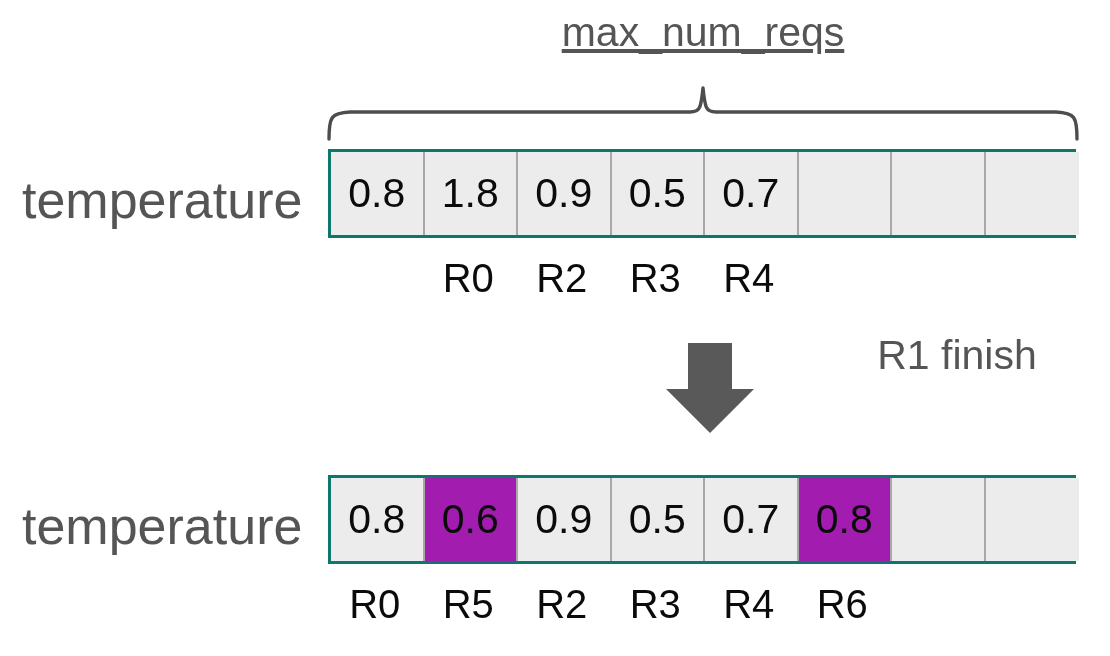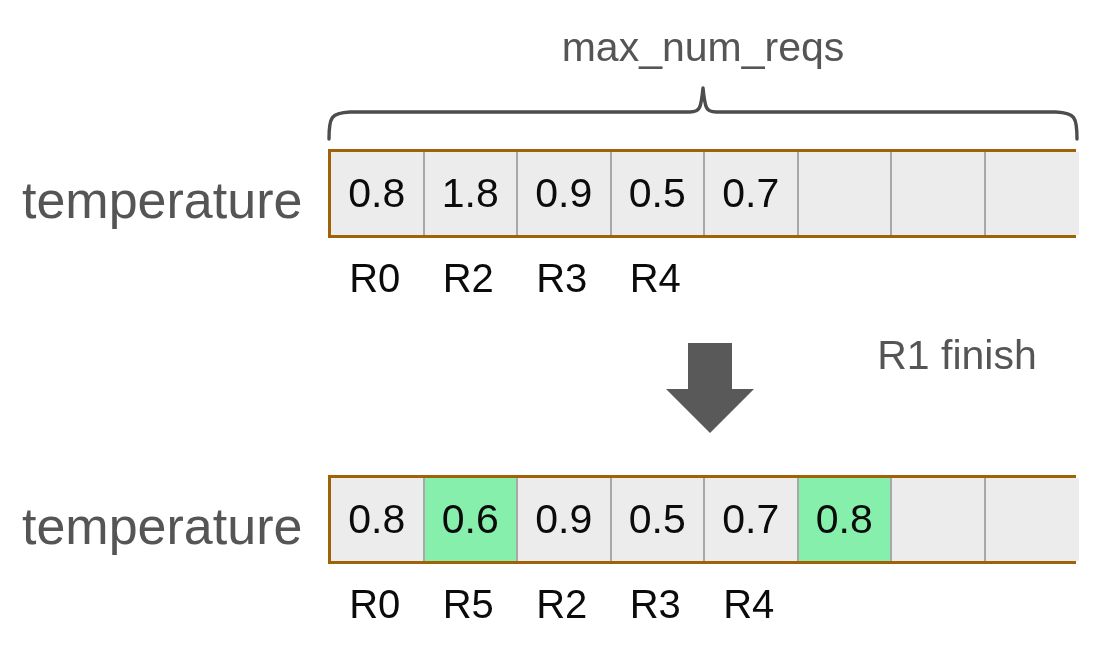--- a/index.html
+++ b/index.html
@@ -49,45 +49,46 @@
     line-height: 1.17;
     white-space: nowrap;
     text-align: center;
   }
 
   
   .buffer {
     position: absolute;
     display: flex;
     box-sizing: border-box;
-    border: 3px solid #a16207;
+    border: 3px solid #0f766e;
     background: #ececec;
   }
   .cell {
     box-sizing: border-box;
     flex: 0 0 93.5px;
     width: 93.5px;
     height: 100%;
     border-right: 2px solid #a8a8a8;
     background: #ececec;
     display: flex;
     align-items: center;
     justify-content: center;
     font-size: 41px;
     color: #0b0b0b;
     line-height: 1;
   }
   .cell:last-child { border-right: none; }
-  .cell.highlight { background: #86efac; }
+  .cell.highlight { background: #a21caf; }
   .cell.empty { color: transparent; }
 
   
   .idrow {
     position: absolute;
     display: flex;
+    justify-content: flex-end;
   }
   .idcell {
     flex: 0 0 93.5px;
     width: 93.5px;
     text-align: center;
     font-size: 40px;
     color: #0b0b0b;
     line-height: 1;
   }
   .idcell.blank { color: transparent; }
@@ -100,21 +101,21 @@
     width: 1110px;
     height: 656px;
     pointer-events: none;
   }
 </style>
 </head>
 <body>
 
 <div id="canvas">
 
-  <div class="abs brace-caption" style="left:403px; top:27px; width:600px;">max_num_reqs</div>
+  <div class="abs brace-caption" style="left:403px; top:12px; width:600px;text-decoration:underline;">max_num_reqs</div>
 
   <svg class="overlay" viewBox="0 0 1110 656" xmlns="http://www.w3.org/2000/svg">
     <path d="M 329 139
              C 329 117, 331 113, 350 112
              L 690 112
              C 700 112, 701 108, 703 88
              C 705 108, 706 112, 716 112
              L 1056 112
              C 1075 113, 1077 117, 1077 139" fill="none" stroke="#4D4D4D" stroke-width="3.4" stroke-linecap="round" stroke-linejoin="round"></path>
   </svg>
@@ -162,17 +163,18 @@
       <div class="cell empty"></div>
       <div class="cell empty"></div>
     </div>
 
   <div class="idrow" id="ids-after" style="left:328px; top:584px; width:748px;">
       <div class="idcell">R0</div>
       <div class="idcell">R5</div>
       <div class="idcell">R2</div>
       <div class="idcell">R3</div>
       <div class="idcell">R4</div>
+      <div class="idcell">R6</div>
       <div class="idcell blank"></div>
       <div class="idcell blank"></div>
     </div>
 
 </div>
 
 </body></html>

